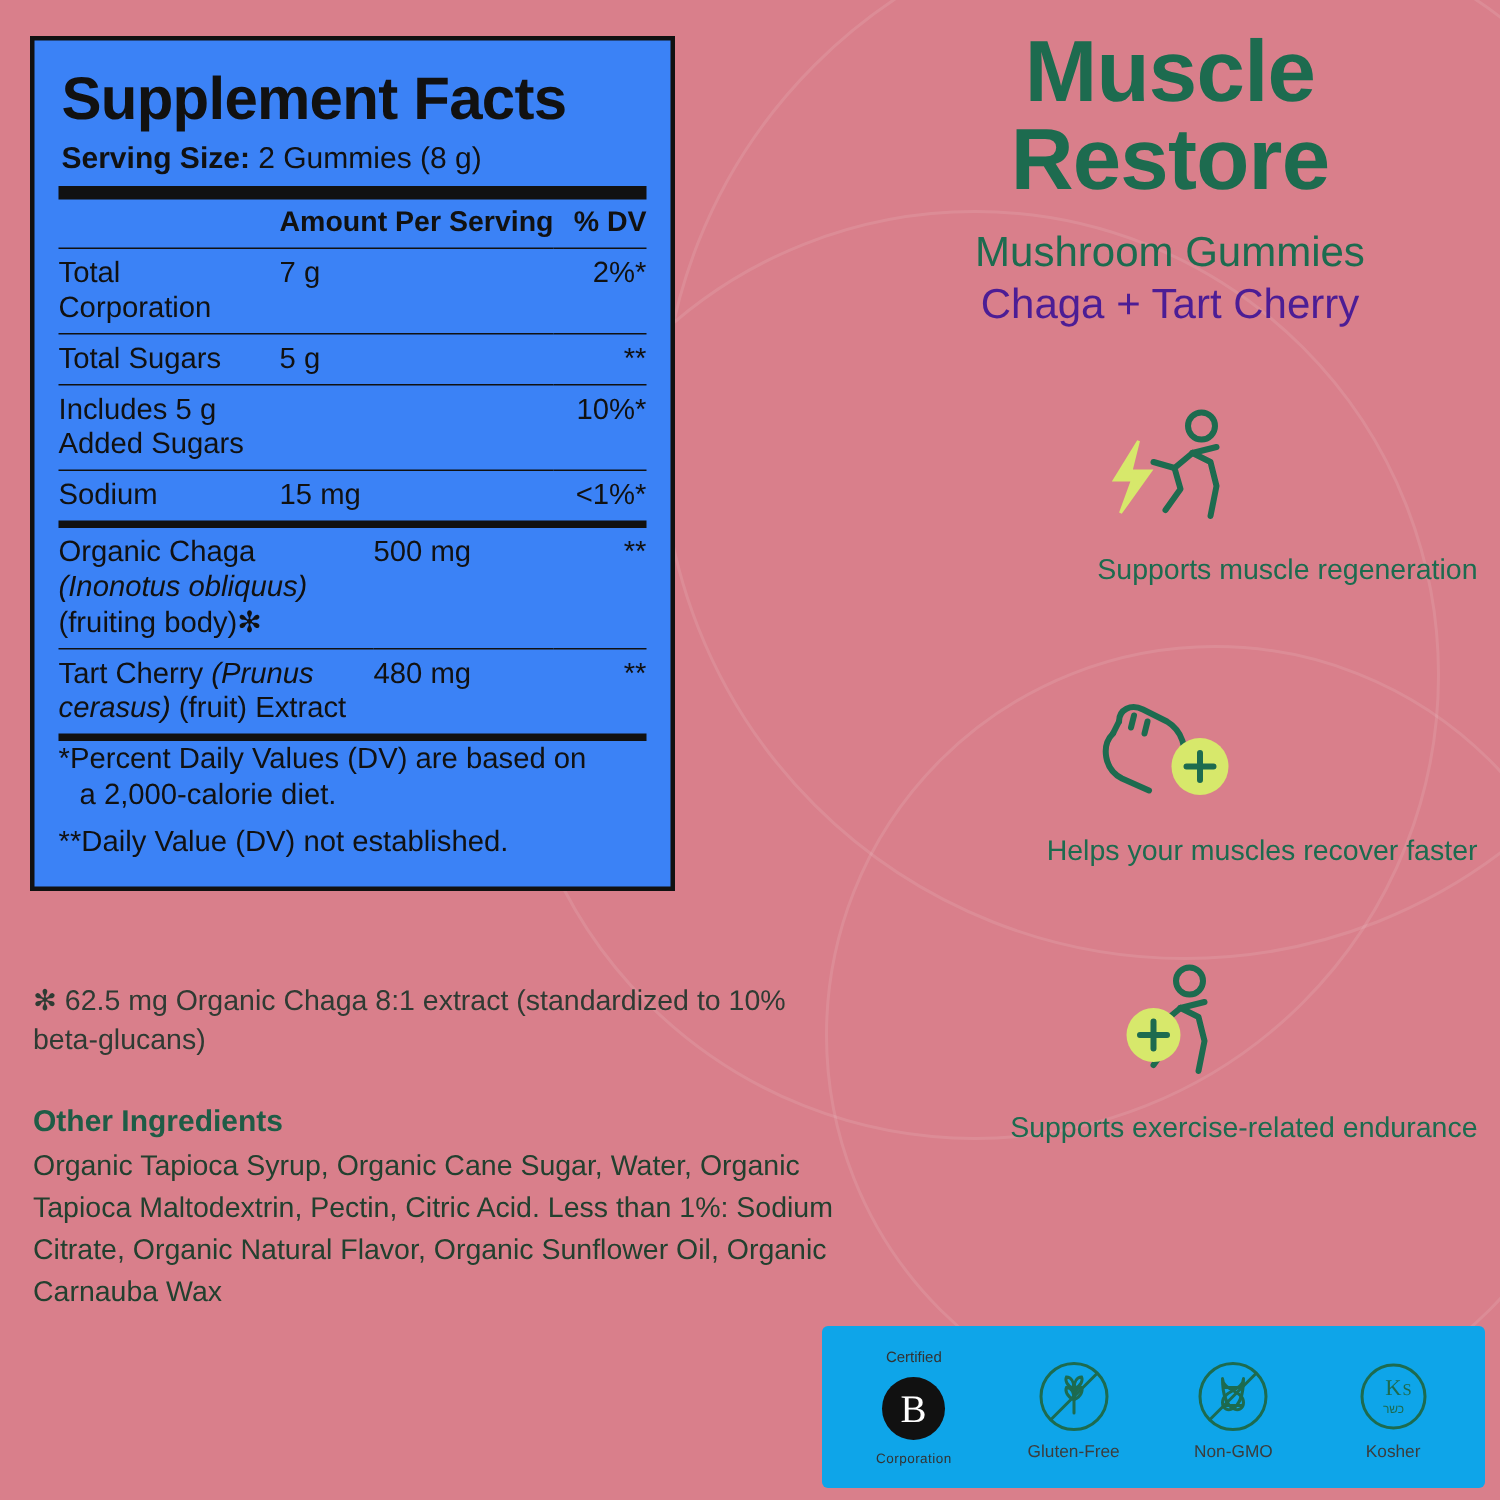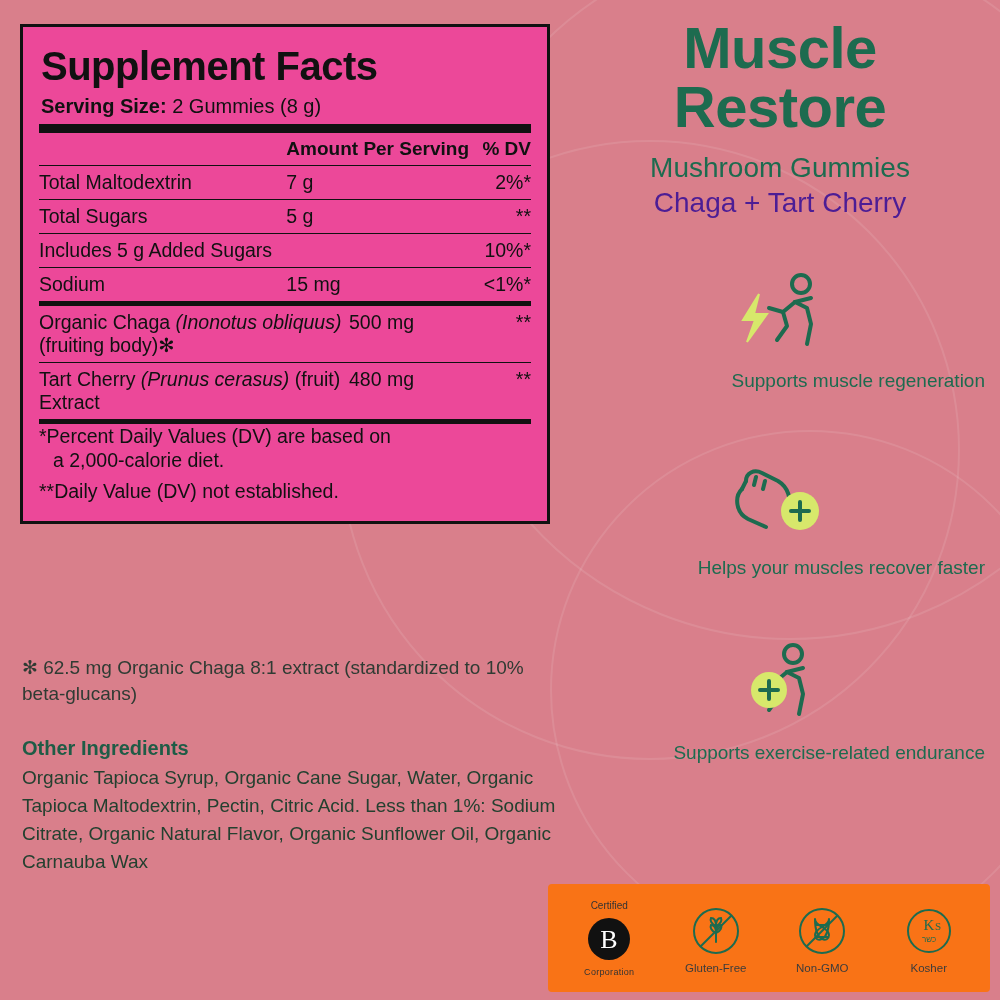--- a/index.html
+++ b/index.html
@@ -12,22 +12,22 @@
     position:relative;
   }
   
   .bg-deco { position:absolute; border-radius:50%; border:2px solid rgba(255,255,255,0.10); }
   .bg-deco.c1 { width:700px; height:700px; right:-140px; top:-60px; }
   .bg-deco.c2 { width:620px; height:620px; right:40px; top:140px; }
   .bg-deco.c3 { width:520px; height:520px; right:-70px; top:430px; }
 
   
   .facts-panel {
-    position:absolute; left:20px; top:24px; width:530px;
-    background:#ec4899; border:3px solid #111; padding:14px 16px 10px 16px;
+    position:absolute; left:20px; top:24px; width:430px;
+    background:#3b82f6; border:3px solid #111; padding:14px 16px 10px 16px;
   }
   .facts-title {
     font-size:40px; font-weight:bold; letter-spacing:-0.5px; color:#111;
     line-height:1.05; margin:4px 0 8px 2px;
   }
   .serving { font-size:20px; color:#111; margin:0 0 6px 2px; }
   .serving b { font-weight:bold; }
   .rule-thick { border-top:9px solid #111; margin:4px 0 0 0; }
   .rule-med { border-top:5px solid #111; margin:0; }
 
@@ -72,21 +72,21 @@
   .benefit { position:absolute; left:575px; width:410px; text-align:right; }
   .benefit .ico { height:92px; display:flex; align-items:center; justify-content:center; }
   .benefit .cap { font-size:19px; color:#1d6b4f; margin-top:10px; }
   .b1 { top:268px; }
   .b2 { top:455px; }
   .b3 { top:640px; }
 
   
   .badges {
     position:absolute; left:548px; top:884px; width:442px; height:108px;
-    background:#f97316; border-radius:4px; display:flex; align-items:center;
+    background:#0ea5e9; border-radius:4px; display:flex; align-items:center;
     justify-content:space-around; padding:6px 8px;
   }
   .badge { text-align:center; width:82px; }
   .badge .bi { height:56px; display:flex; align-items:center; justify-content:center; }
   .badge .bl { font-size:11.5px; color:#3c3c3c; margin-top:3px; }
   .bcorp-top { font-size:10px; color:#333; }
   .bcorp-bot { font-size:9px; color:#333; letter-spacing:0.3px; }
 </style>
 </head>
 <body>
@@ -106,21 +106,21 @@
   <table class="facts">
     <tbody>
         <tr class="hdr-row b">
       <td class="nm"></td>
       <td class="amt">Amount Per Serving</td>
       <td class="dv">% DV</td>
     </tr>
 
 
     <tr class="b">
-      <td class="nm">Total Maltodextrin</td>
+      <td class="nm">Total Corporation</td>
       <td class="amt">7 g</td>
       <td class="dv">2%*</td>
     </tr>
 
     <tr class="b">
       <td class="nm ind1">Total Sugars</td>
       <td class="amt">5 g</td>
       <td class="dv">**</td>
     </tr>
 

